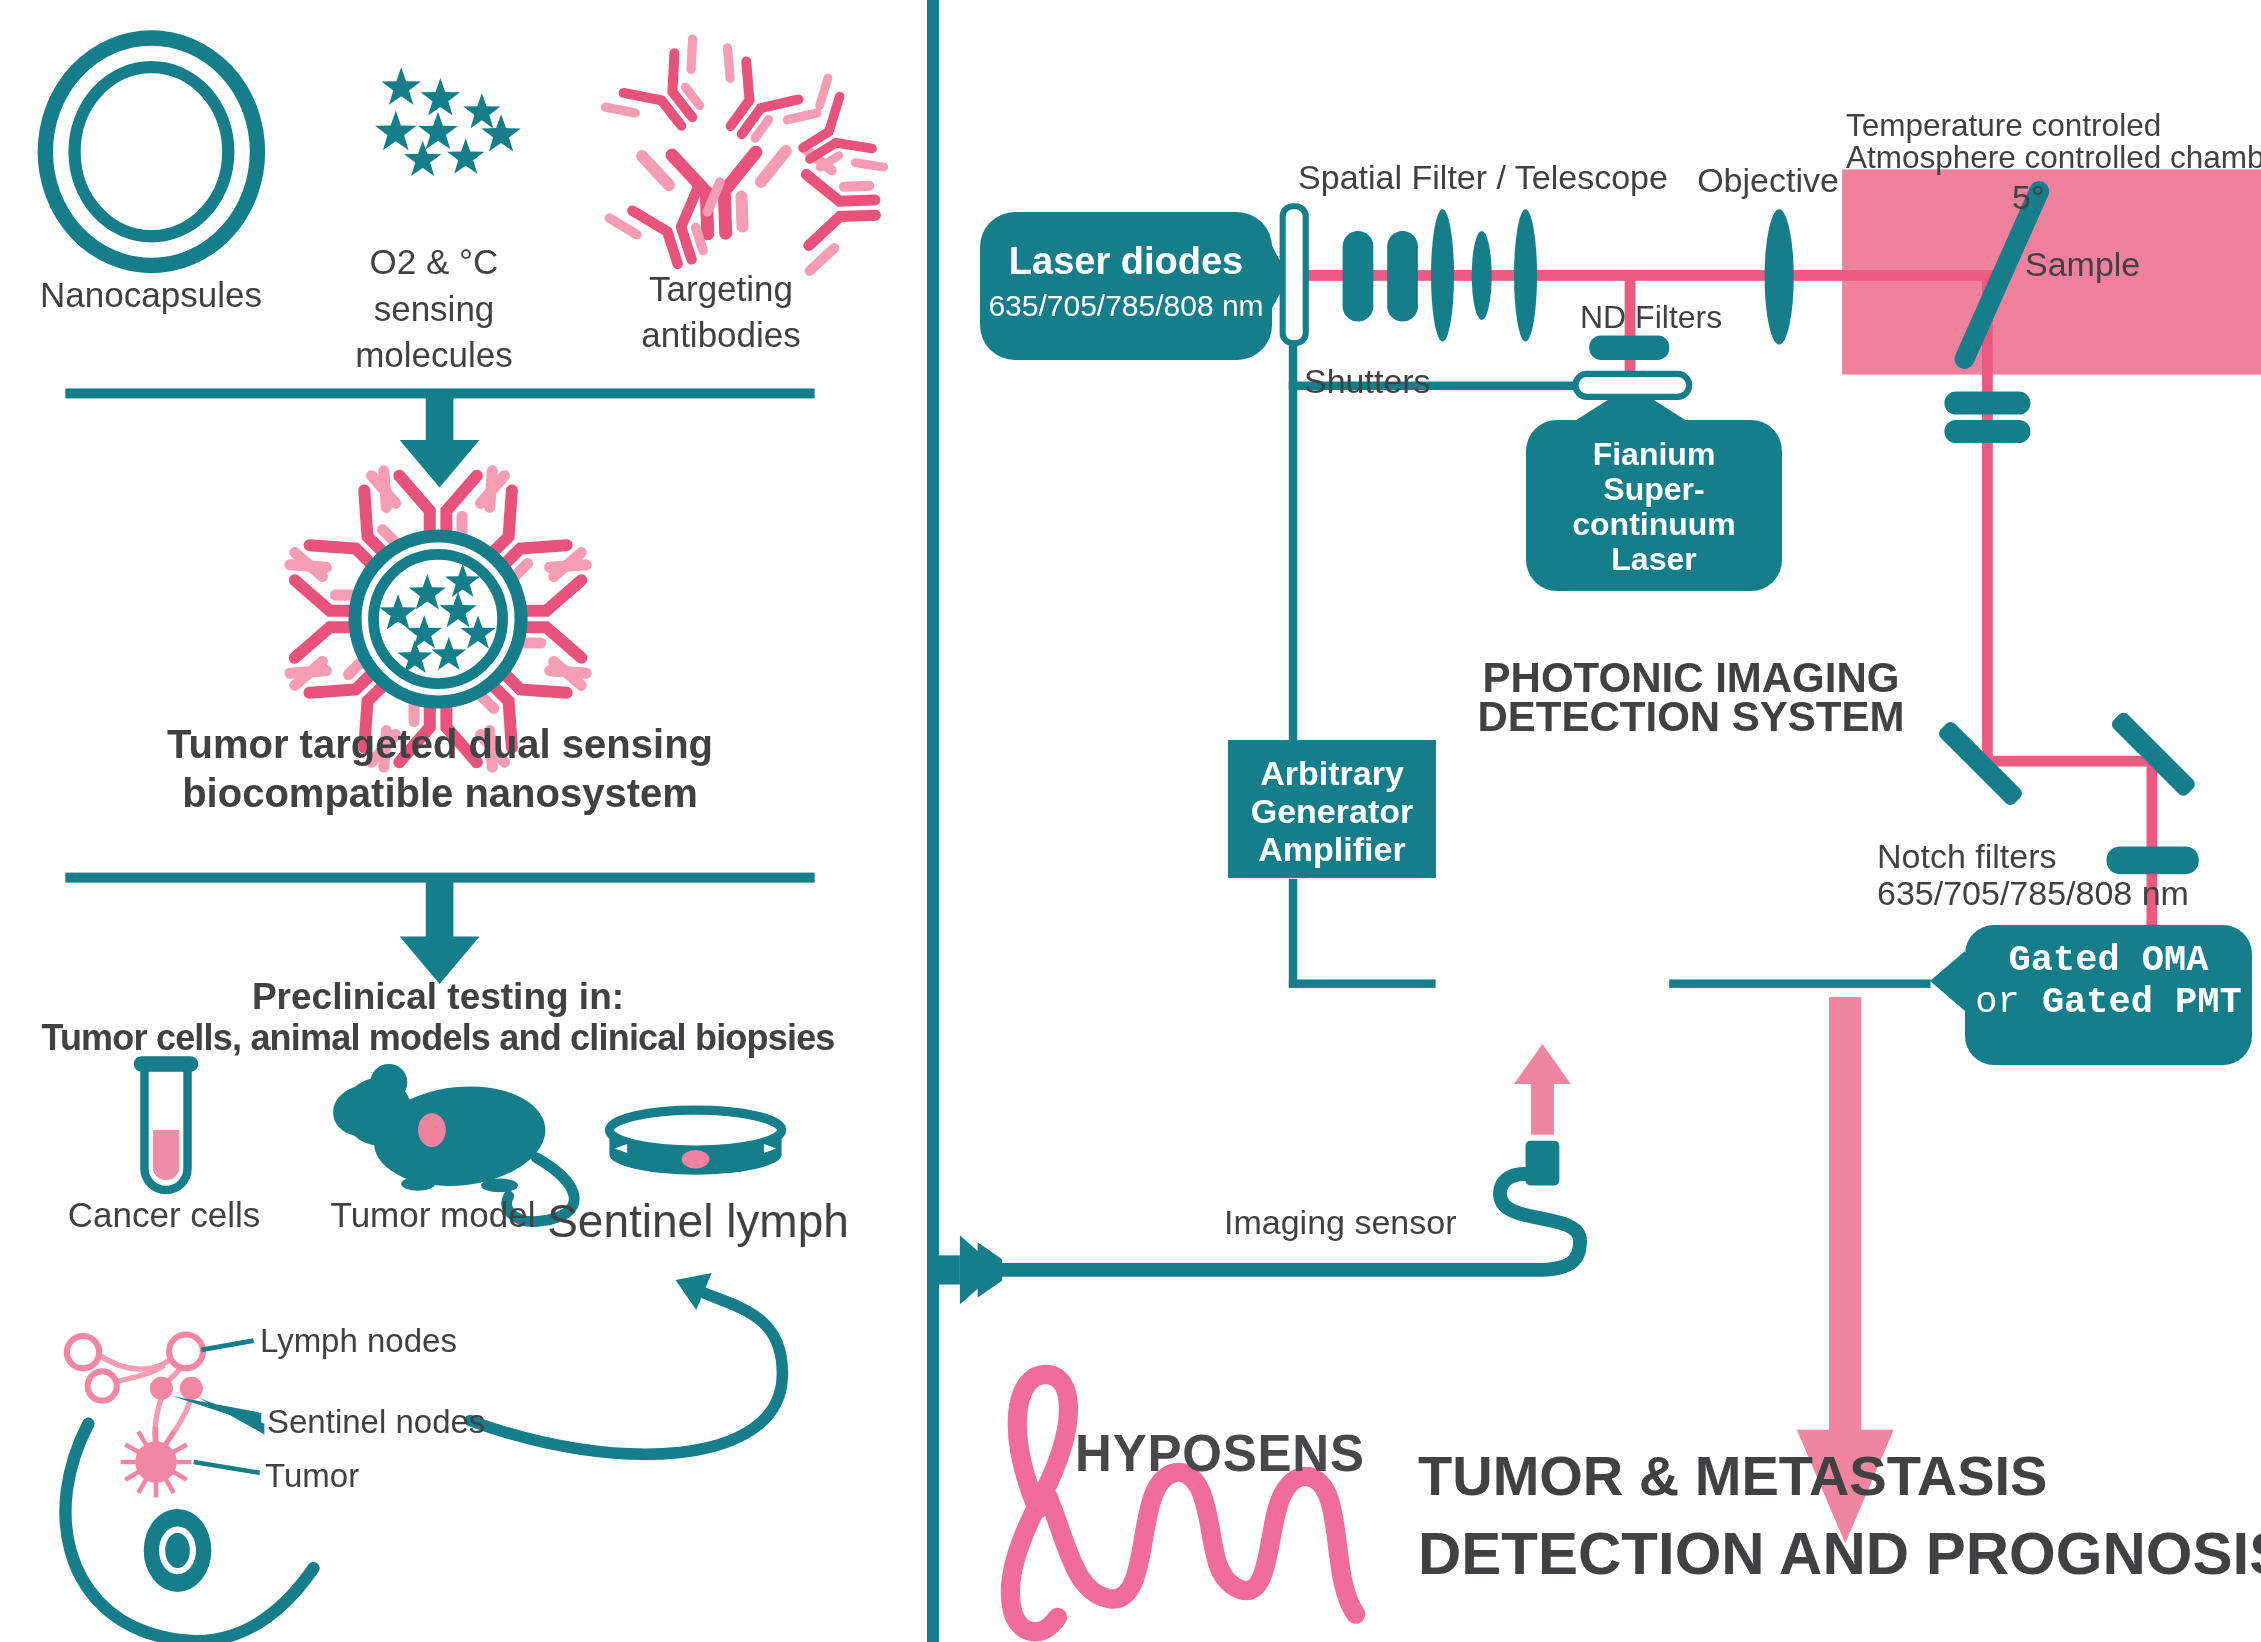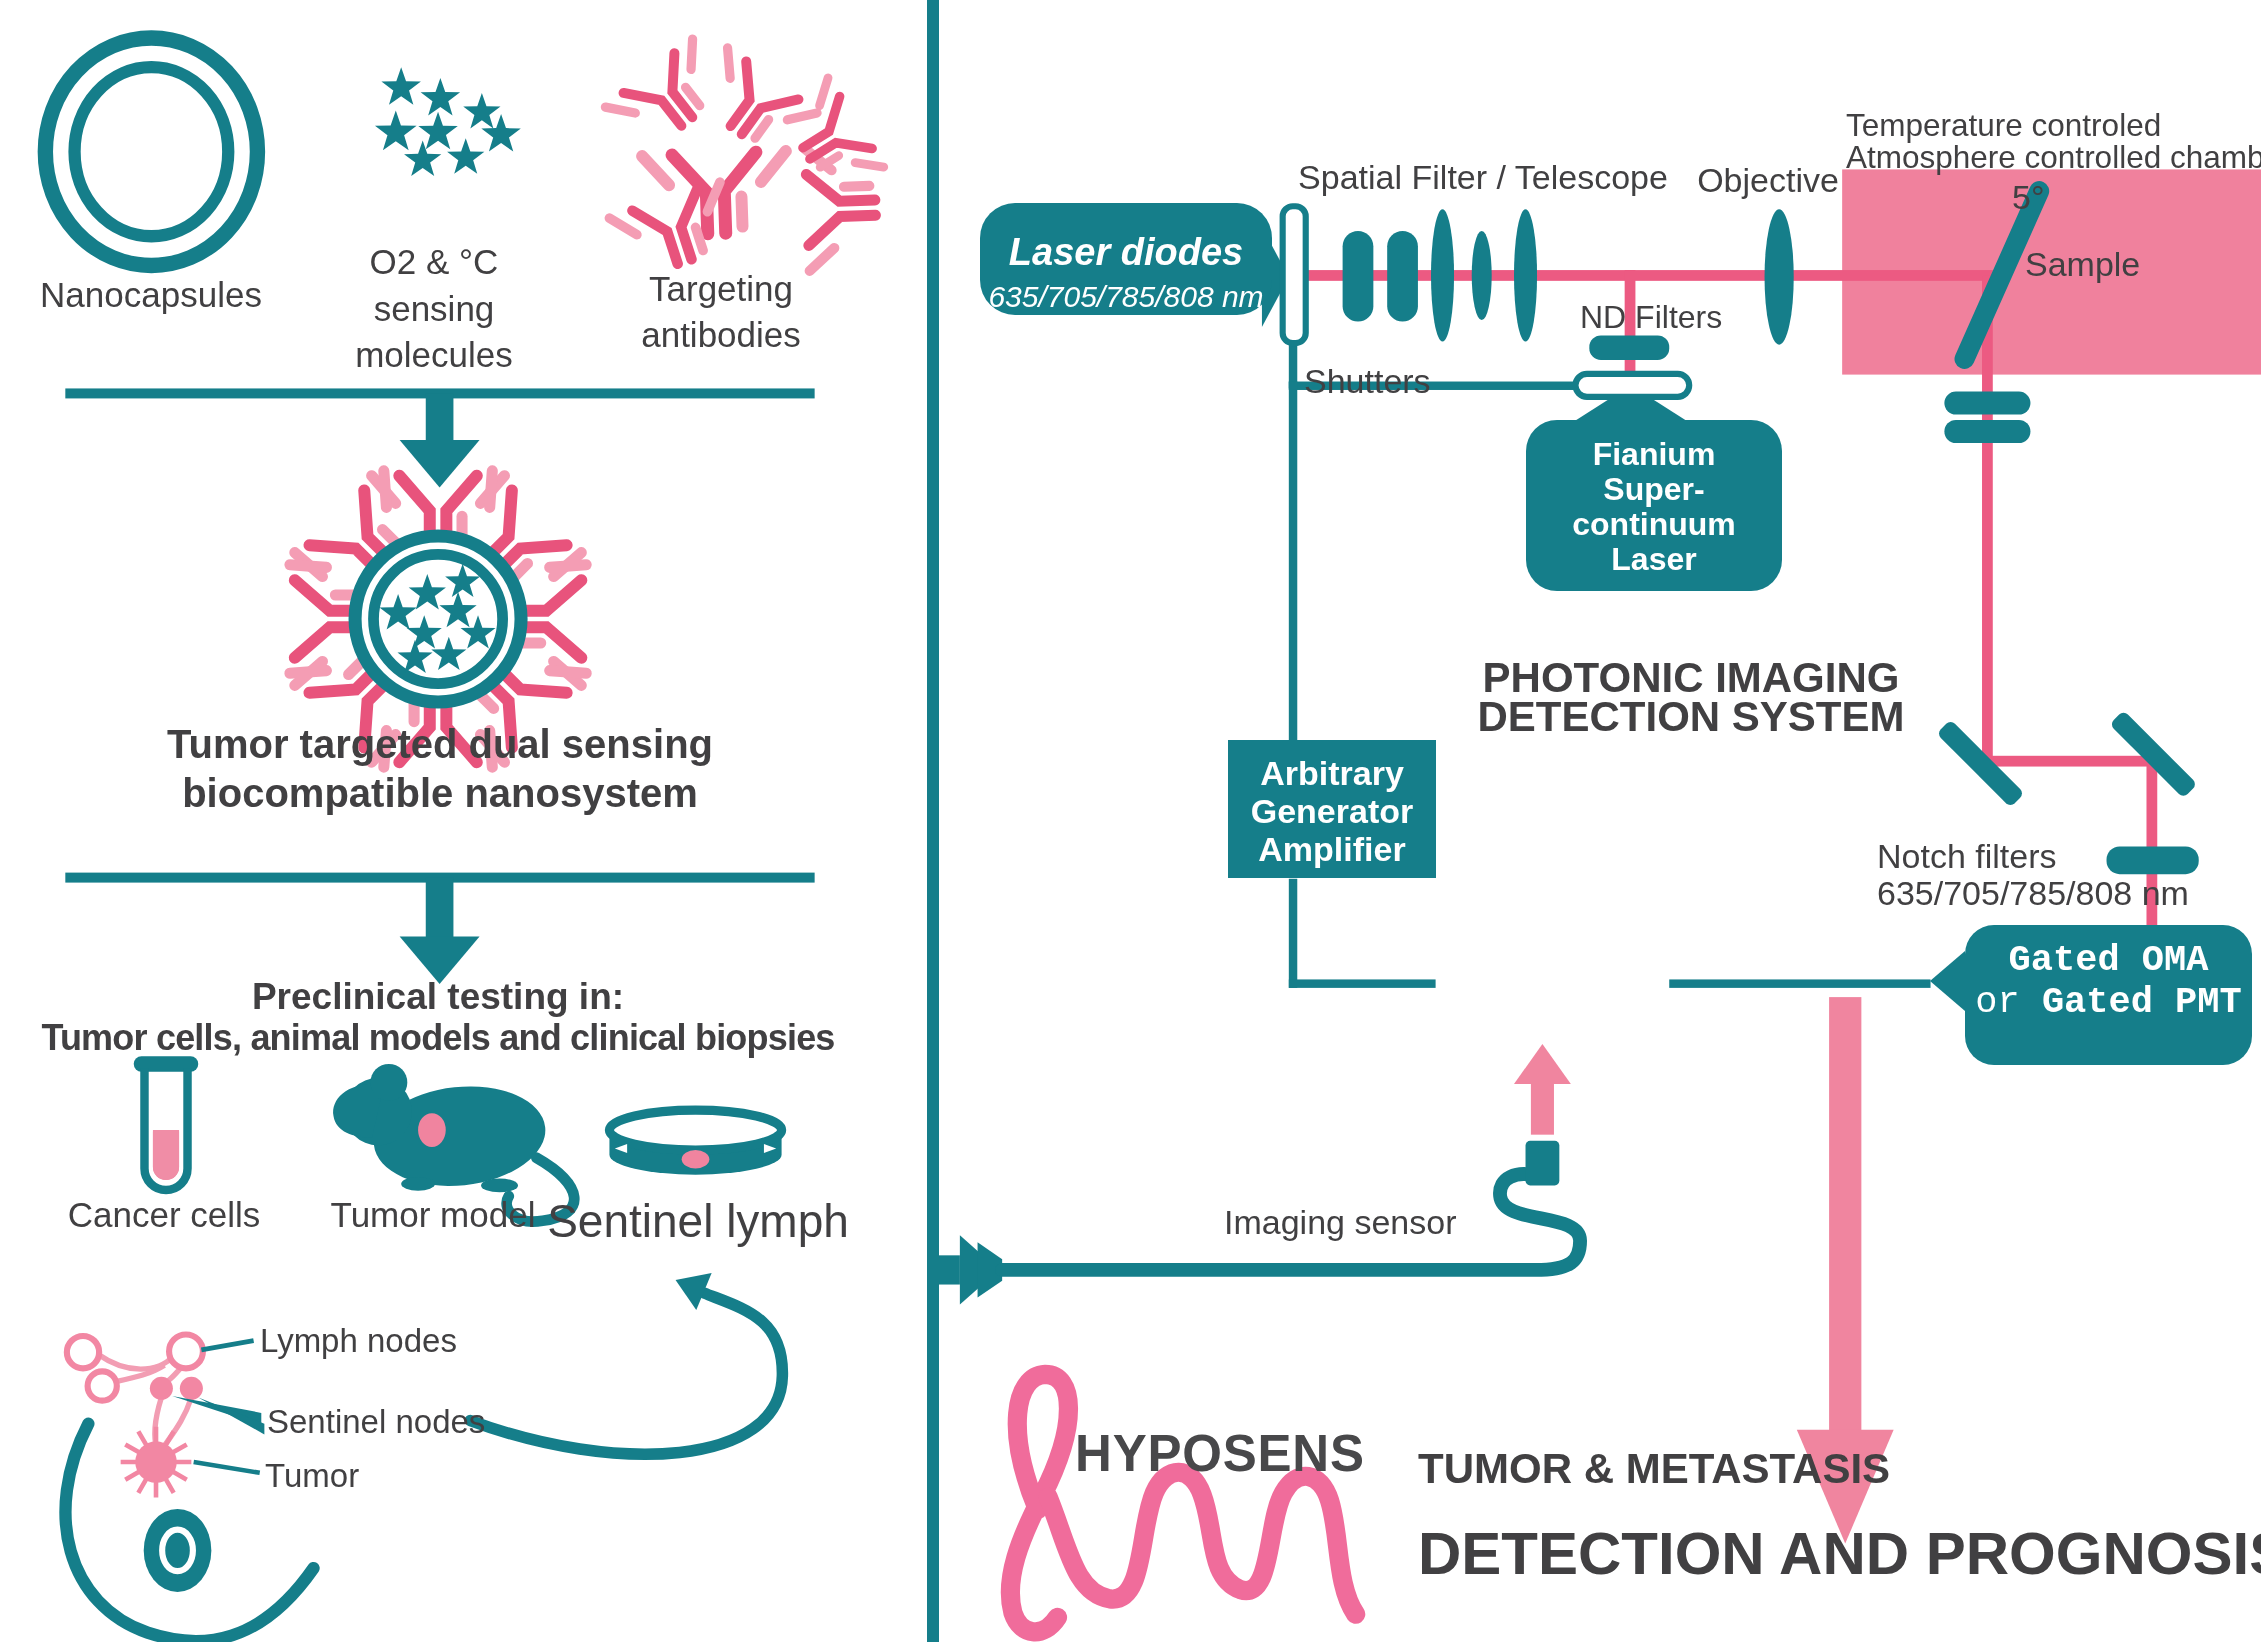--- a/index.html
+++ b/index.html
@@ -218,21 +218,21 @@
   <div class="lbl cx b" style="left:438px;top:1019px;font-size:36px;letter-spacing:-0.8px;">Tumor cells, animal models and clinical biopsies</div>
 
   <div class="lbl cx" style="left:164px;top:1197px;font-size:35px;">Cancer cells</div>
   <div class="lbl cx" style="left:433px;top:1197px;font-size:35px;">Tumor model</div>
   <div class="lbl cx" style="left:698px;top:1197px;font-size:46px;">Sentinel lymph</div>
 
   <div class="lbl" style="left:260px;top:1324px;font-size:33px;">Lymph nodes</div>
   <div class="lbl" style="left:267px;top:1405px;font-size:33px;">Sentinel nodes</div>
   <div class="lbl" style="left:265px;top:1459px;font-size:33px;">Tumor</div>
 
-  <div class="box" style="left:980px;top:203px;width:292px;height:112px;border-radius:35px;font-style:italic;">
+  <div class="box" style="left:980px;top:212px;width:292px;height:148px;border-radius:35px;">
     <div class="b" style="margin-top:28px;font-size:38px;">Laser diodes</div>
     <div style="margin-top:6.1px;font-size:30px;">635/705/785/808 nm</div>
   </div>
 
   <div class="box" style="left:1526px;top:420px;width:256px;height:171px;border-radius:31px;font-size:32px;font-weight:bold;line-height:35px;padding-top:0;">
     <div style="margin-top:17px;">Fianium</div>
     <div>Super-</div>
     <div>continuum</div>
     <div>Laser</div>
   </div>
@@ -261,17 +261,17 @@
   <div class="lbl" style="left:2025px;top:247px;">Sample</div>
   <div class="lbl" style="left:1304px;top:340px;margin-top:24px;">Shutters</div>
   <div class="lbl" style="left:1580px;top:301px;font-size:32px;">ND Filters</div>
   <div class="lbl cx b" style="left:1691px;top:656px;font-size:42px;">PHOTONIC IMAGING</div>
   <div class="lbl cx b" style="left:1691px;top:695px;font-size:42px;">DETECTION SYSTEM</div>
   <div class="lbl" style="left:1877px;top:839px;">Notch filters</div>
   <div class="lbl" style="left:1877px;top:876px;">635/705/785/808 nm</div>
   <div class="lbl" style="left:1224px;top:1205px;">Imaging sensor</div>
 
   <div class="lbl b" style="left:1075px;top:1427px;font-size:51px;color:#48484A;letter-spacing:0.8px;">HYPOSENS</div>
-  <div class="lbl b" style="left:1418px;top:1447px;font-size:42px;">TUMOR &amp; METASTASIS</div>
+  <div class="lbl b" style="left:1418px;top:1447px;font-size:56px;">TUMOR &amp; METASTASIS</div>
   <div class="lbl b" style="left:1418px;top:1522px;font-size:60px;">DETECTION AND PROGNOSIS</div>
 
 </div>
 
 
 </body></html>

